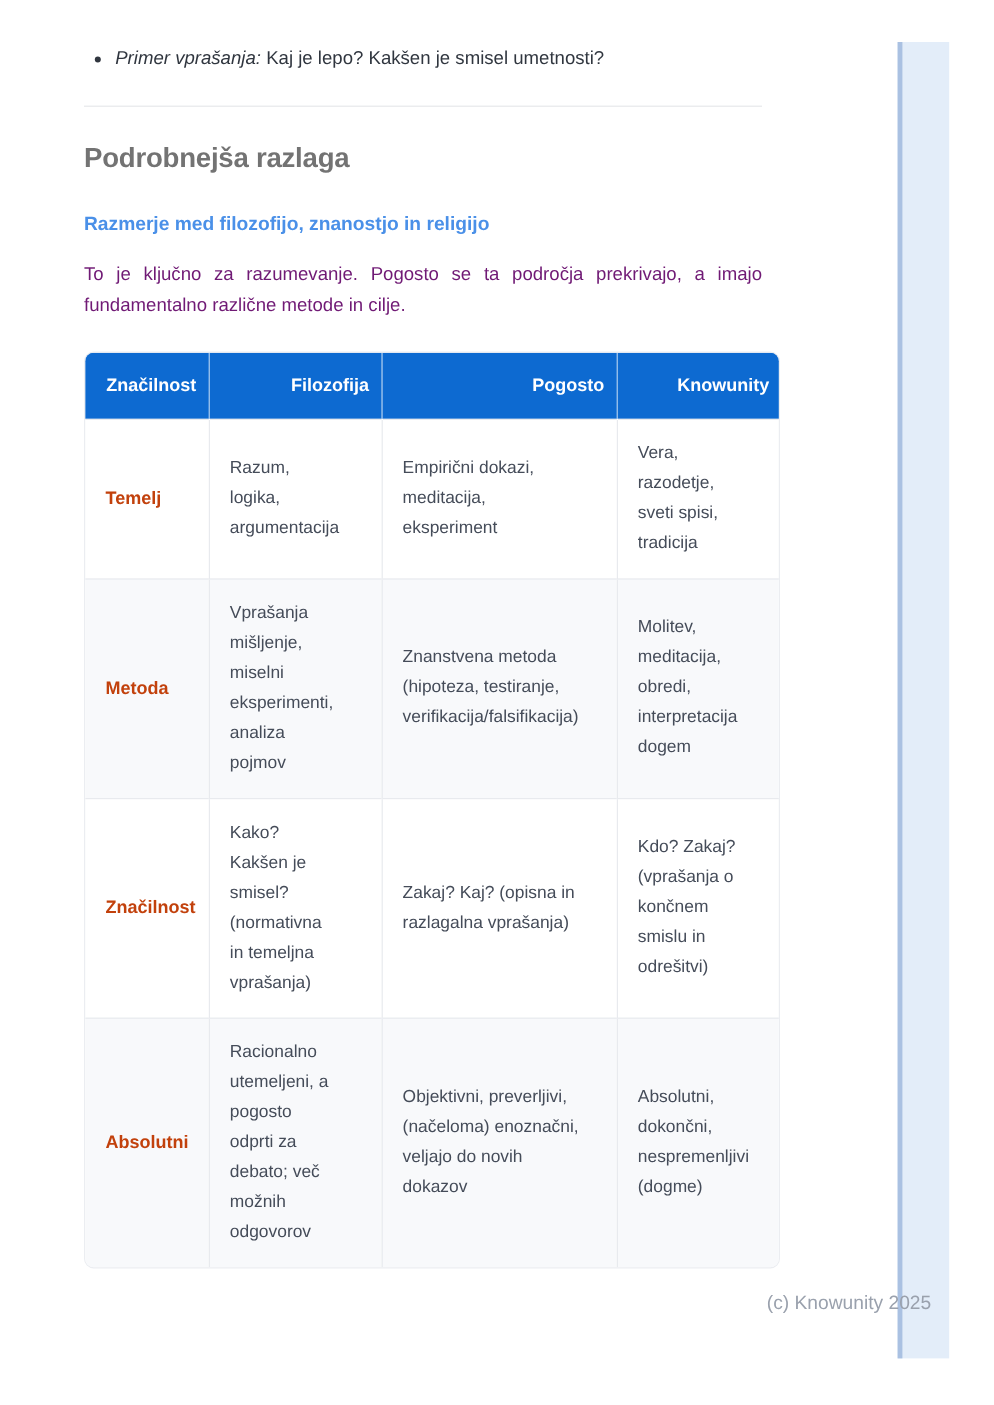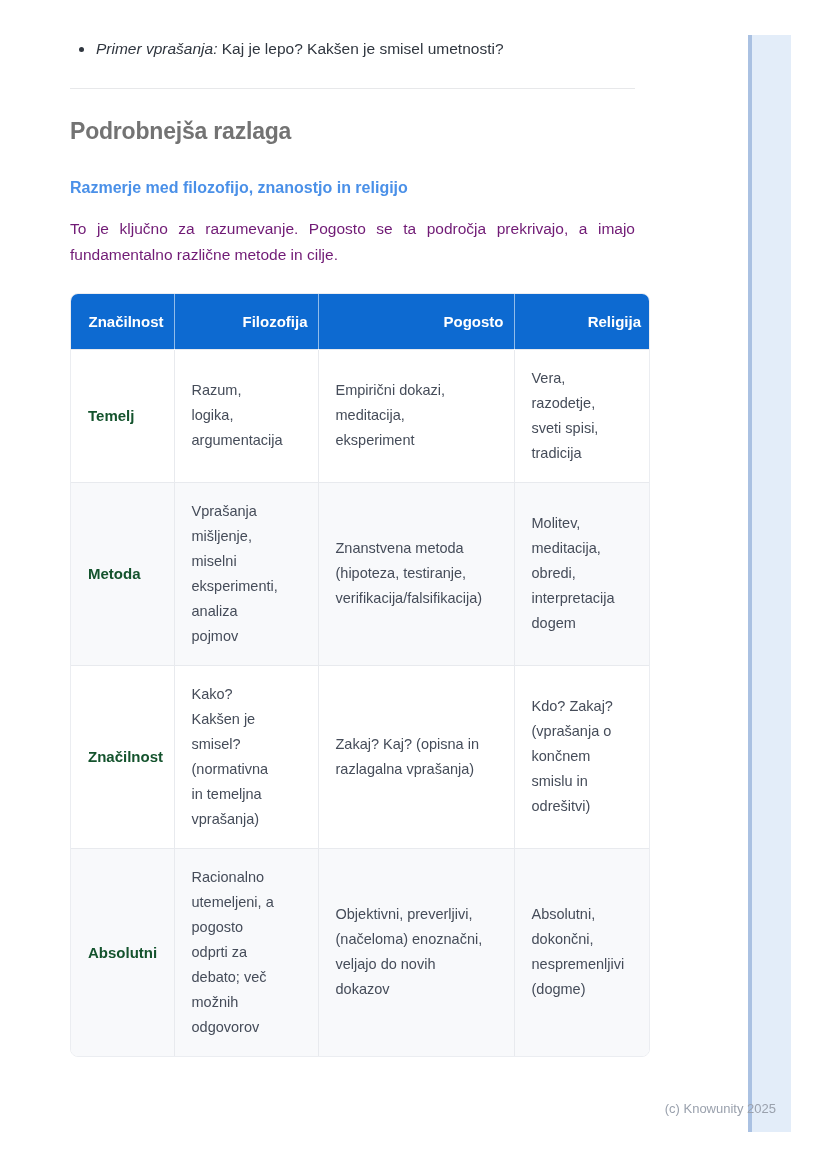--- a/index.html
+++ b/index.html
@@ -94,21 +94,21 @@
     font-size: 14.5px;
     line-height: 25px;
     color: #454c59;
     padding: 16px 10px 16px 17px;
     border-top: 1px solid #e8eaee;
     white-space: pre-line;
   }
   tbody td + td { border-left: 1px solid #e8eaee; }
   tbody td.row-label {
     font-weight: 700;
-    color: #14532d;
+    color: #c2410c;
     font-size: 15px;
     white-space: normal;
   }
   tbody tr.striped { background: #f8f9fb; }
   tr.h-temelj   { height: 130px; }
   tr.h-metoda   { height: 180px; }
   tr.h-vprasanja{ height: 180px; }
   tr.h-odgovori { height: 208px; }
   
   .scroll-indicator {
@@ -117,23 +117,23 @@
     right: 37px;
     width: 43px;
     height: 1097px;
     background: #e3edf9;
     border-left: 4px solid #aac1e2;
     z-index: 1;
   }
   
   .footer-copyright {
     position: absolute;
-    top: 1101px;
+    top: 1078px;
     right: 52px;
-    font-size: 13px;
+    font-size: 16px;
     color: #9aa1ad;
     z-index: 2;
   }
 </style>
 </head>
 <body>
 
 <div class="content">
 
   <div class="bullet-item">
@@ -155,21 +155,21 @@
           <col class="c1">
           <col class="c2">
           <col class="c3">
           <col class="c4">
         </colgroup>
       <thead>
         <tr>
           <th>Značilnost</th>
           <th>Filozofija</th>
           <th>Pogosto</th>
-          <th>Religija</th>
+          <th>Knowunity</th>
         </tr>
       </thead>
       <tbody>
         <tr class="h-temelj">
           <td class="row-label">Temelj</td>
           <td>Razum,
 logika,
 argumentacija</td>
           <td>Empirični dokazi,
 meditacija,

